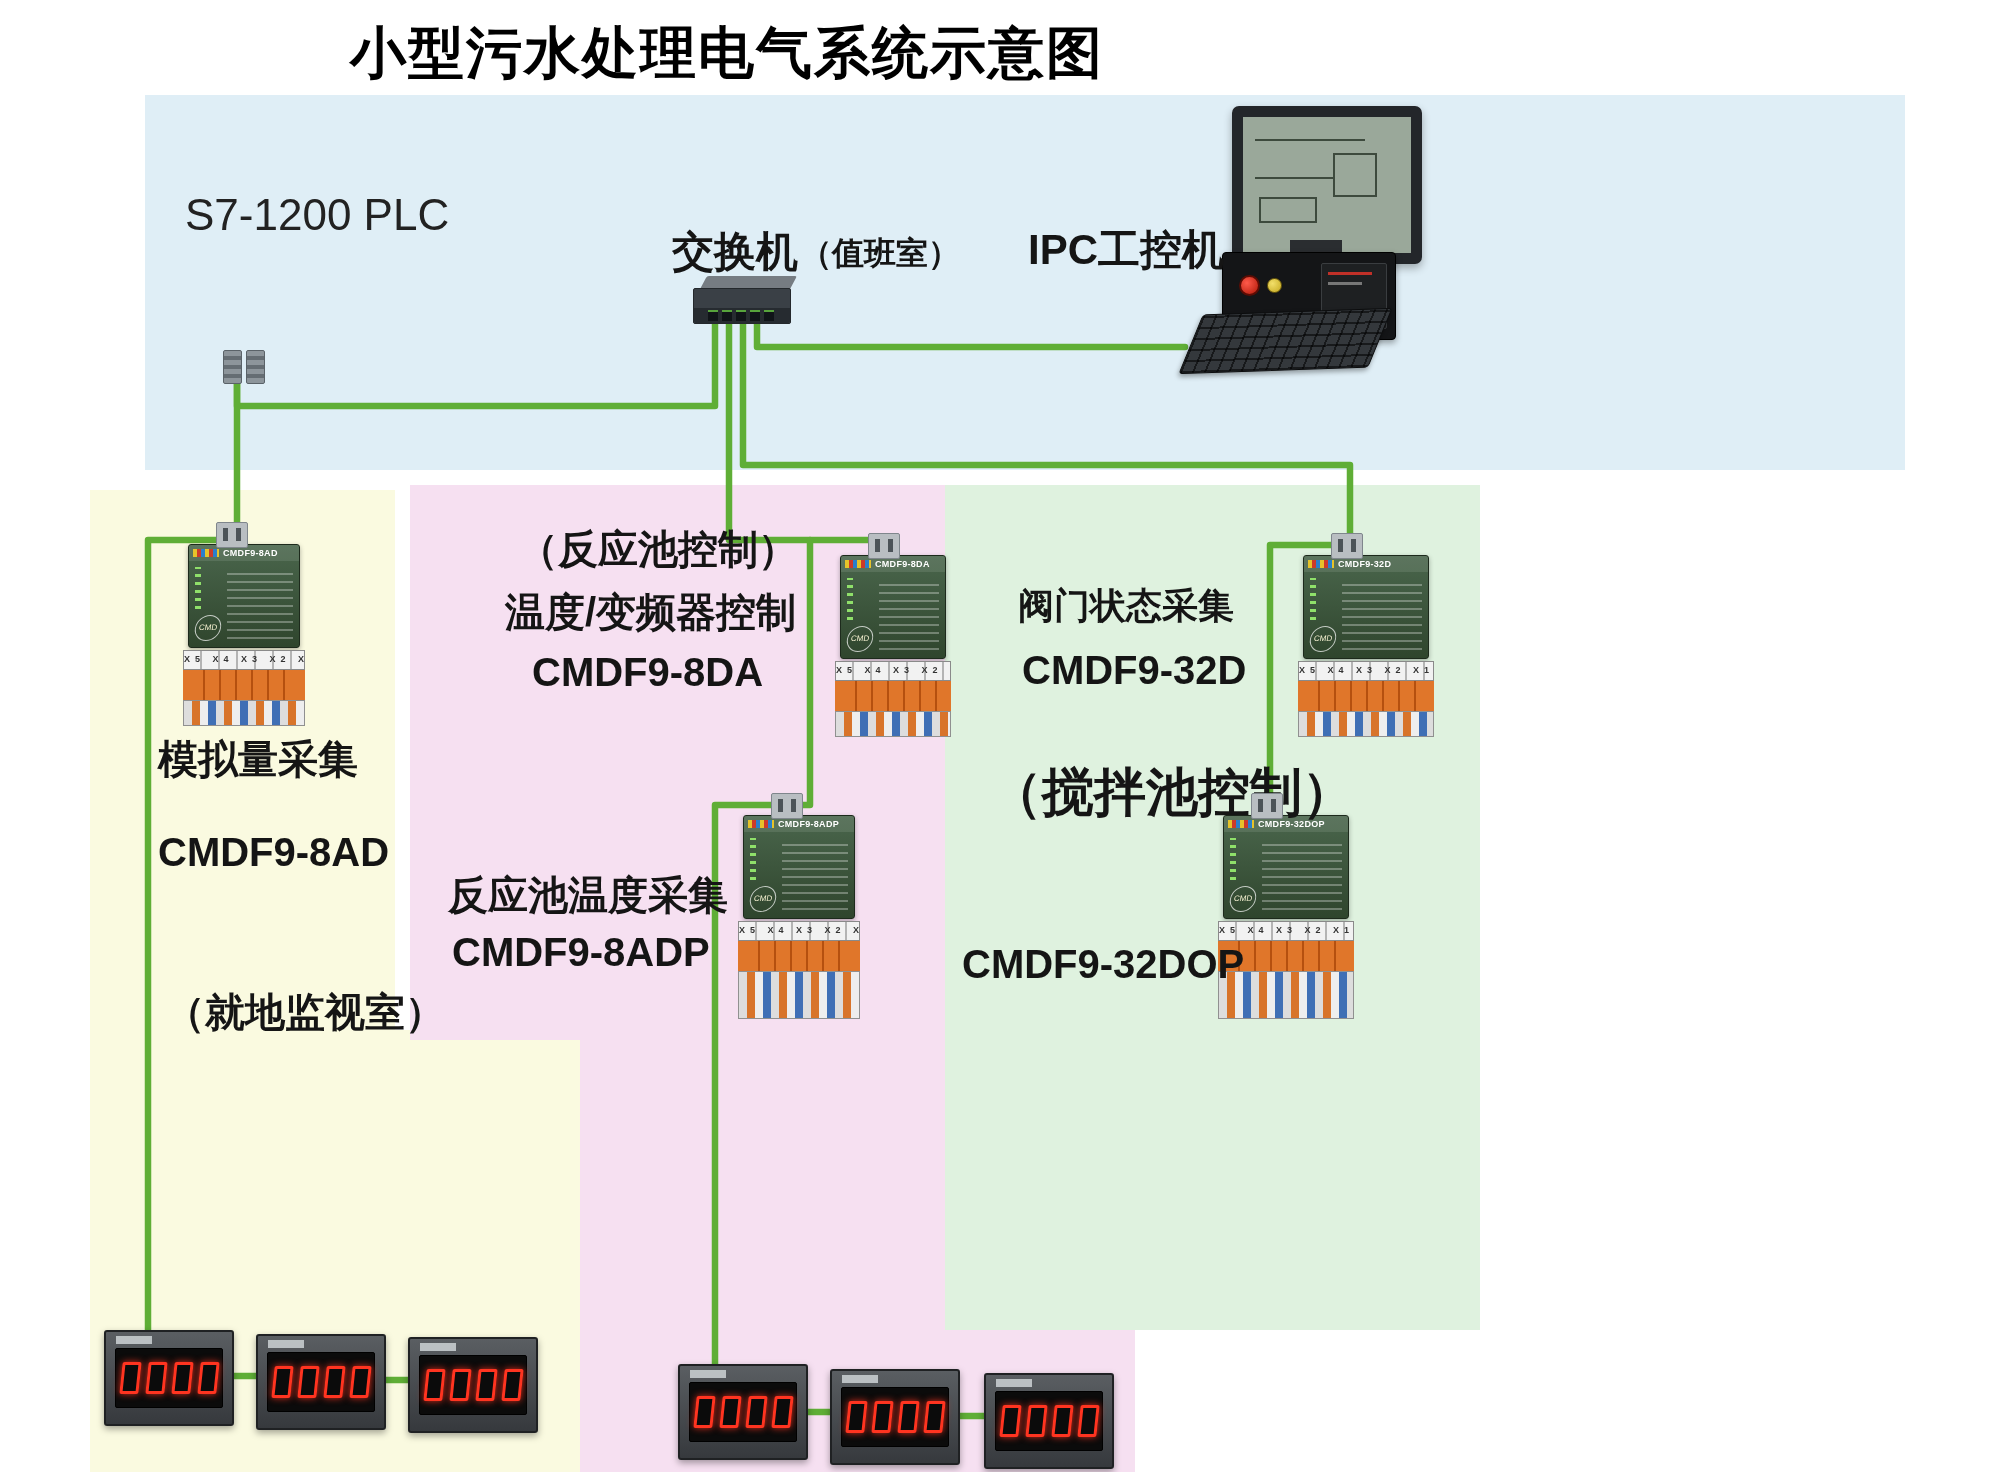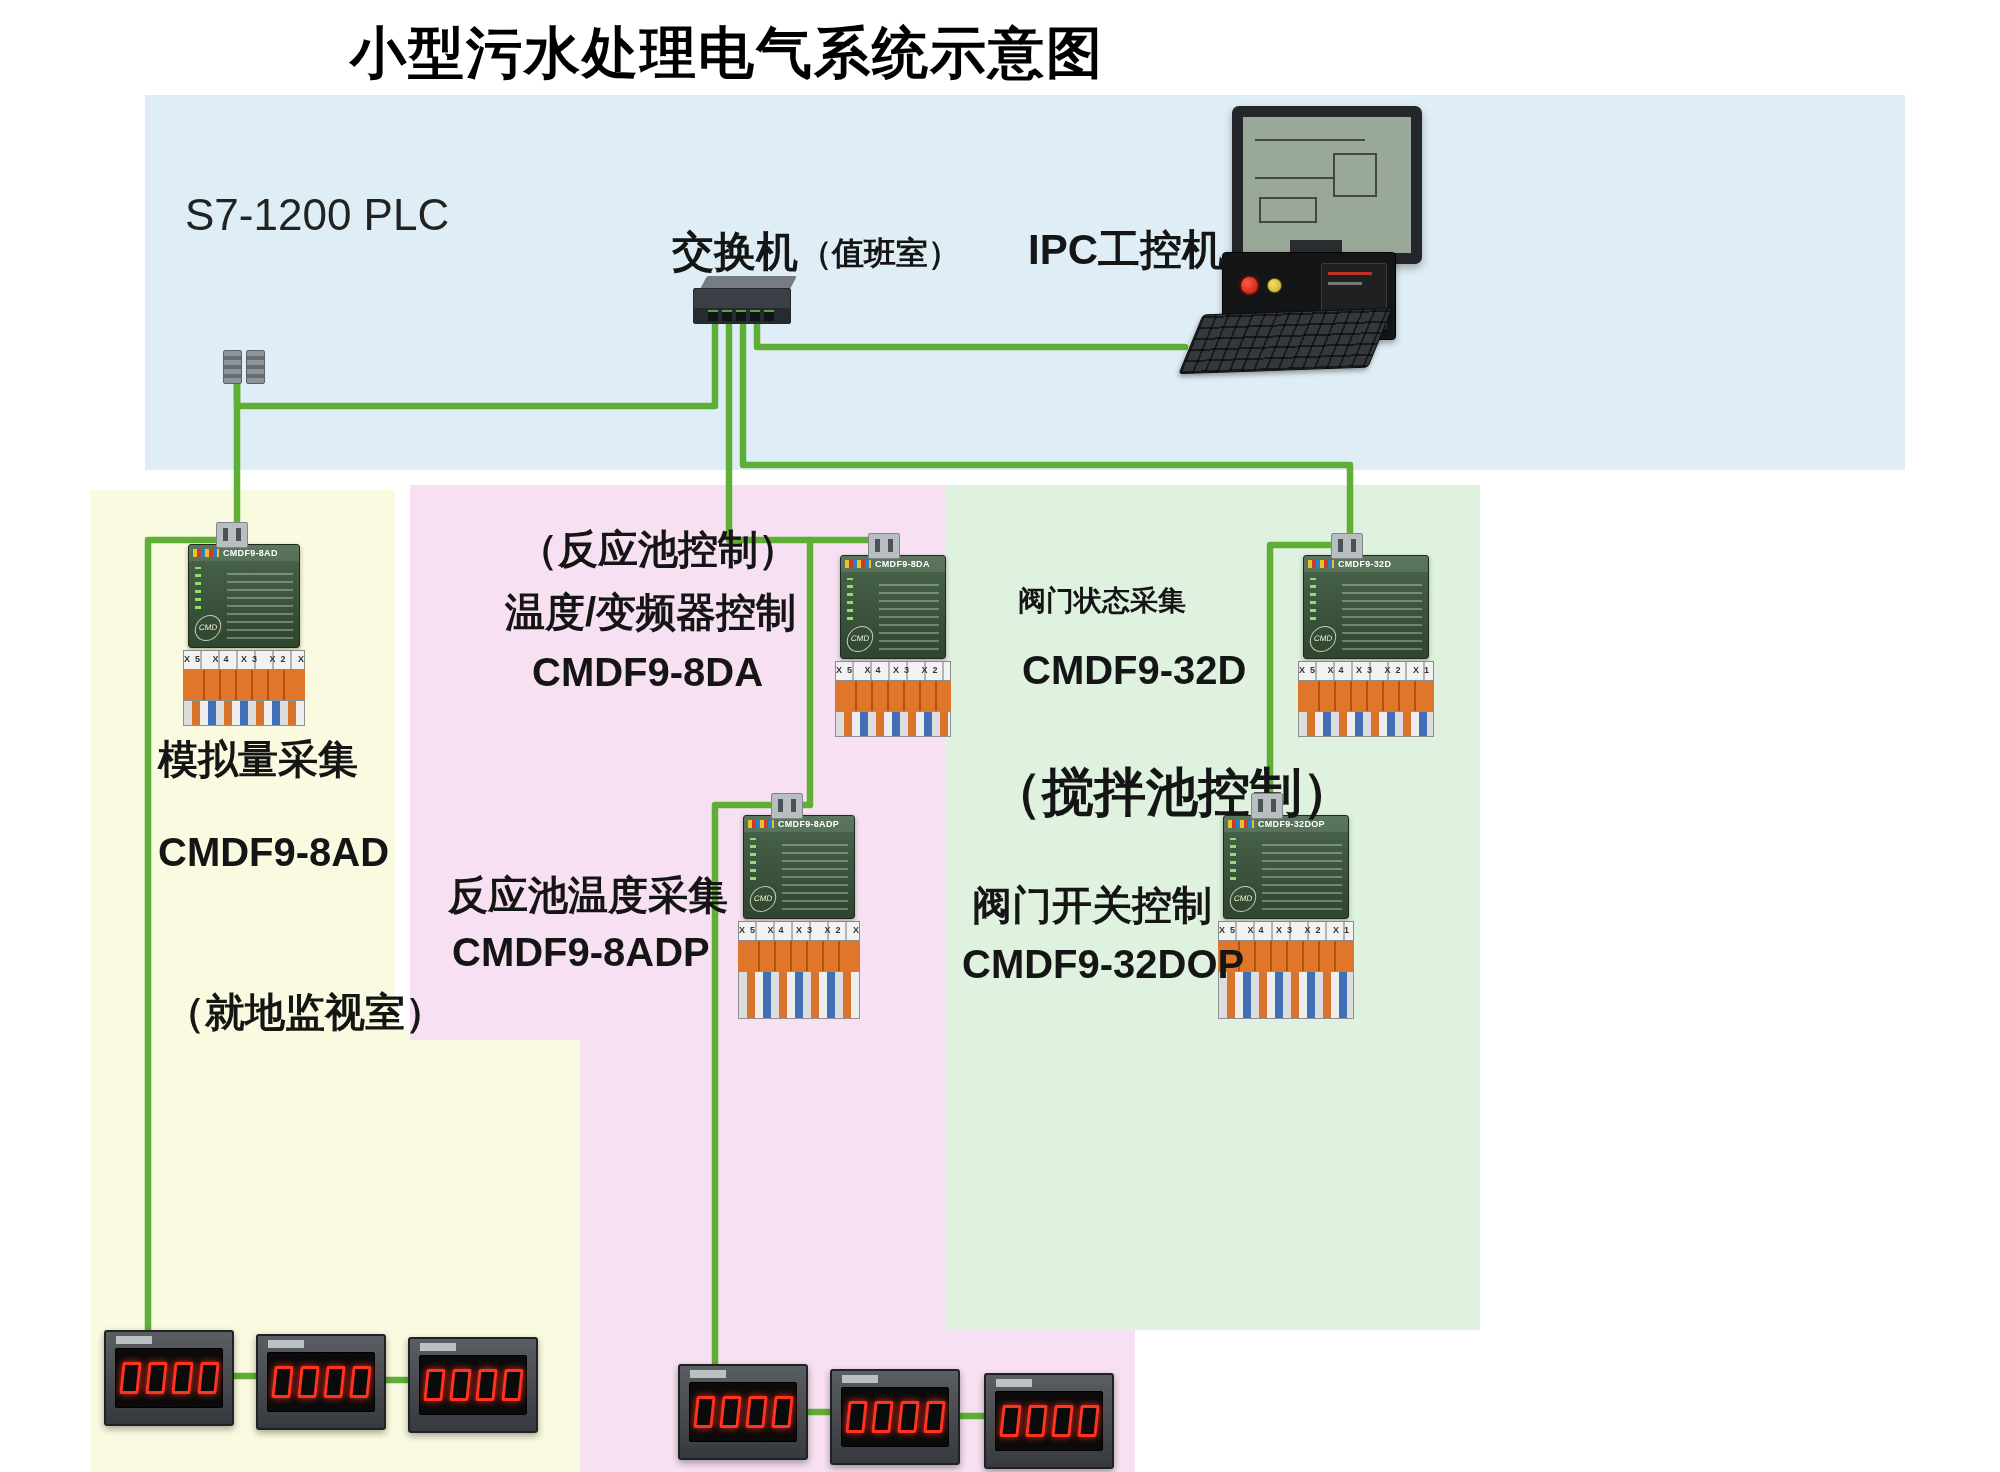--- a/index.html
+++ b/index.html
@@ -341,19 +341,18 @@
   <div class="lbl" style="left:158px;top:732px;font-size:40px">模拟量采集</div>
   <div class="lbl" style="left:158px;top:830px;font-size:40px">CMDF9-8AD</div>
   <div class="lbl" style="left:165px;top:985px;font-size:40px">（就地监视室）</div>
 
   <div class="lbl" style="left:518px;top:522px;font-size:40px">（反应池控制）</div>
   <div class="lbl" style="left:505px;top:585px;font-size:40px">温度/变频器控制</div>
   <div class="lbl" style="left:532px;top:650px;font-size:40px">CMDF9-8DA</div>
   <div class="lbl" style="left:448px;top:868px;font-size:40px">反应池温度采集</div>
   <div class="lbl" style="left:452px;top:930px;font-size:40px">CMDF9-8ADP</div>
 
-  <div class="lbl" style="left:1018px;top:582px;font-size:28px">阀门状态采集</div>
+  <div class="lbl" style="left:1018px;top:582px;font-size:36px">阀门状态采集</div>
   <div class="lbl" style="left:1022px;top:648px;font-size:40px">CMDF9-32D</div>
   <div class="lbl" style="left:990px;top:758px;font-size:52px">（搅拌池控制）</div>
-  <div class="lbl" style="left:972px;top:878px;font-size:40px">阀门开关控制</div>
   <div class="lbl" style="left:962px;top:942px;font-size:40px">CMDF9-32DOP</div>
 
 </div>
 
 </body></html>

